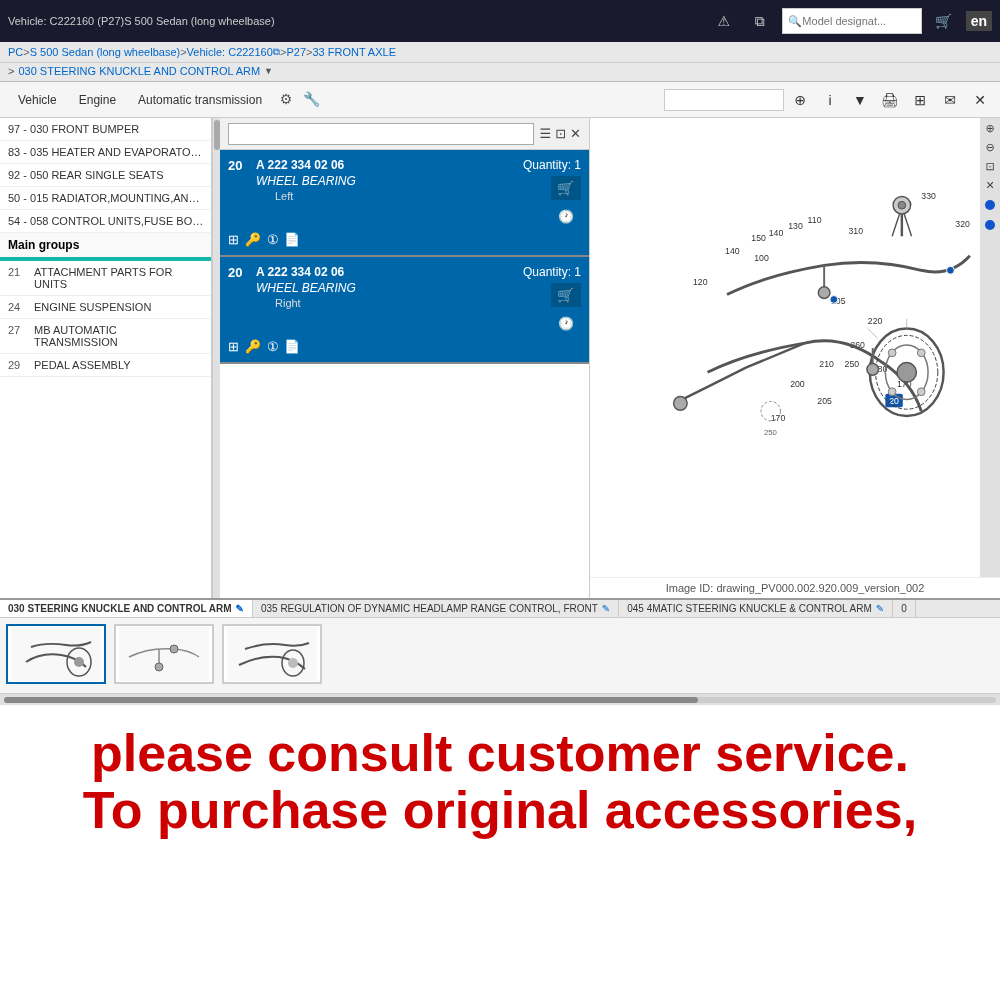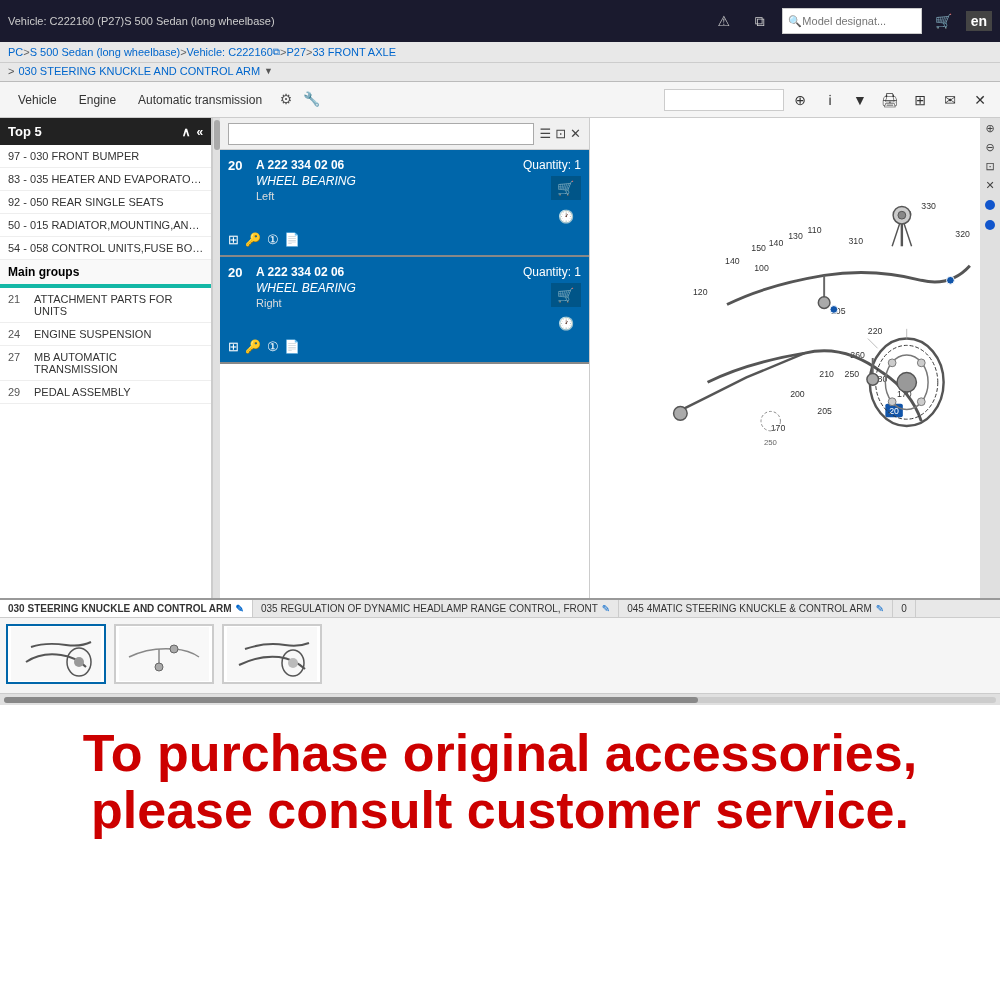--- a/index.html
+++ b/index.html
@@ -154,21 +154,21 @@
     .mid-icon { cursor: pointer; font-size: 13px; color: #444; }
 
     .part-item {
       padding: 8px;
       border-bottom: 2px solid #888;
       cursor: pointer;
     }
     .part-item.selected { background: #0066aa; color: #fff; }
     .part-item.selected .part-num { color: #ffffff; }
     .part-item.selected .part-name { color: #ffffff; font-style: italic; }
-    .part-item.selected .part-sub { color: #ddd; }
+    .part-item.selected .part-sub { color: #ddd; margin-left: 19px; }
     .part-item.selected .part-icons span { color: #fff; }
     .part-item.selected .qty-label { color: #fff; }
 
     .part-row1 { display: flex; justify-content: space-between; align-items: flex-start; margin-bottom: 3px; }
     .part-left { display: flex; gap: 8px; }
     .part-pos { font-size: 13px; font-weight: bold; min-width: 20px; }
     .part-info { }
     .part-num { font-size: 12px; font-weight: bold; }
     .part-name { font-size: 12px; margin: 2px 0; }
     .part-sub { font-size: 11px; }
@@ -365,27 +365,20 @@
       <div class="icon-tool">✉</div>
       <div class="icon-tool">✕</div>
     </div>
   </div>
 </div>
 
 <div class="main-area">
 
   <div style="position:relative;width:220px;display:flex;">
     <div class="left-panel">
-      <div class="top5-header">
-        <span>Top 5</span>
-        <div class="top5-icons">
-          <span>∧</span>
-          <span>«</span>
-        </div>
-      </div>
       <div class="top5-item">97 - 030 FRONT BUMPER</div>
       <div class="top5-item">83 - 035 HEATER AND EVAPORATOR H...</div>
       <div class="top5-item">92 - 050 REAR SINGLE SEATS</div>
       <div class="top5-item">50 - 015 RADIATOR,MOUNTING,AND C...</div>
       <div class="top5-item">54 - 058 CONTROL UNITS,FUSE BOXE...</div>
 
       <div class="main-groups-header">Main groups</div>
       <div class="group-item">
         <span class="group-num">21</span>
         <span>ATTACHMENT PARTS FOR UNITS</span>
@@ -542,20 +535,21 @@
 
       <div class="right-side-tools">
         <span class="rt">⊕</span>
         <span class="rt">⊖</span>
         <span class="rt">⊡</span>
         <span class="rt">✕</span>
         <span class="rt" style="width:10px;height:10px;border-radius:50%;background:#1155cc;display:block;margin:2px auto;"></span>
         <span class="rt" style="width:10px;height:10px;border-radius:50%;background:#1155cc;display:block;margin:2px auto;"></span>
       </div>
     </div>
+    <div class="diagram-caption">Image ID: drawing_PV000.002.920.009_version_002</div>
   </div>
 
 </div>
 
 <div class="bottom-thumb-bar">
   <div class="thumb-labels">
     <div class="thumb-label active">
       <span>030 STEERING KNUCKLE AND CONTROL ARM</span>
       <span class="edit-icon">✎</span>
     </div>
@@ -603,16 +597,16 @@
 </div>
 
 <div class="scrollbar-area">
   <div class="scrollbar-track">
     <div class="scrollbar-thumb"></div>
   </div>
 </div>
 
 <div class="promo-area">
   <div class="promo-text">
+    <div>please consult customer service.</div>
     <div>To purchase original accessories,</div>
-    <div>please consult customer service.</div>
   </div>
 </div>
 
 </body></html>

